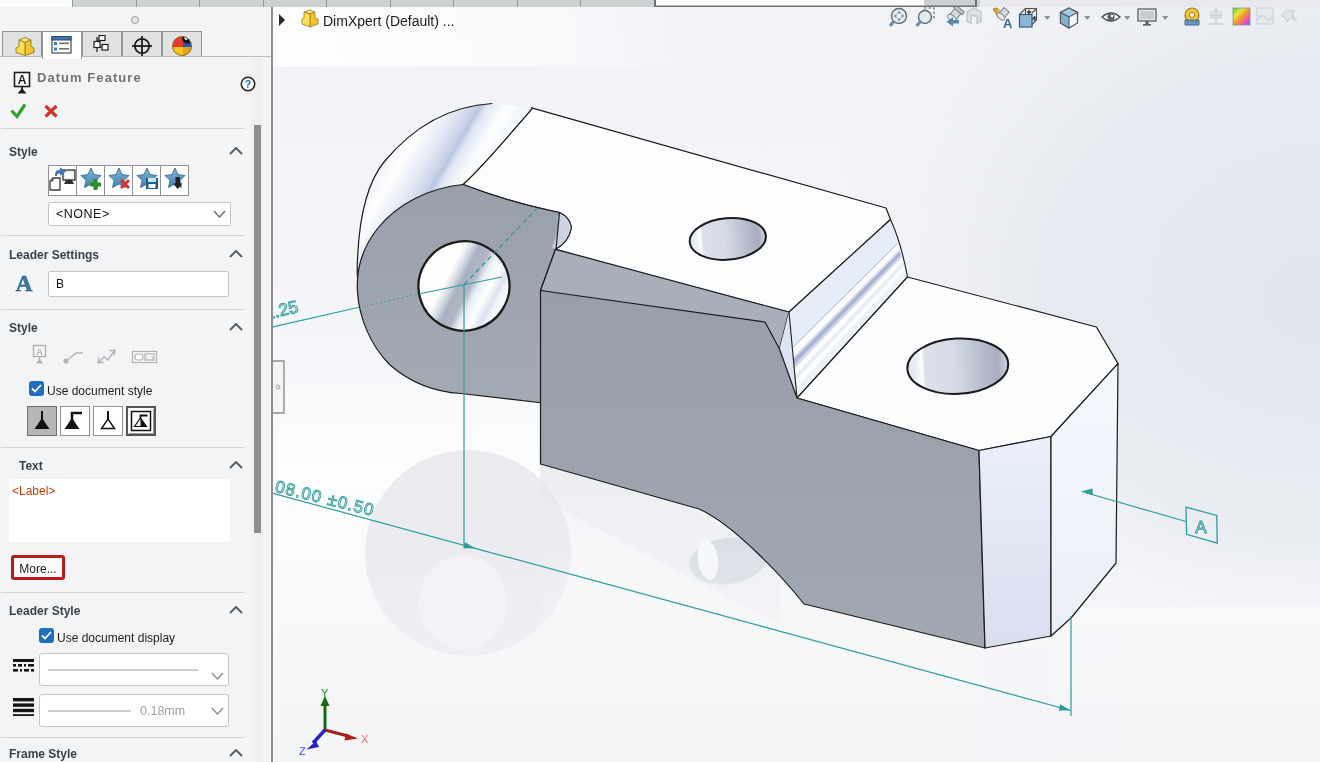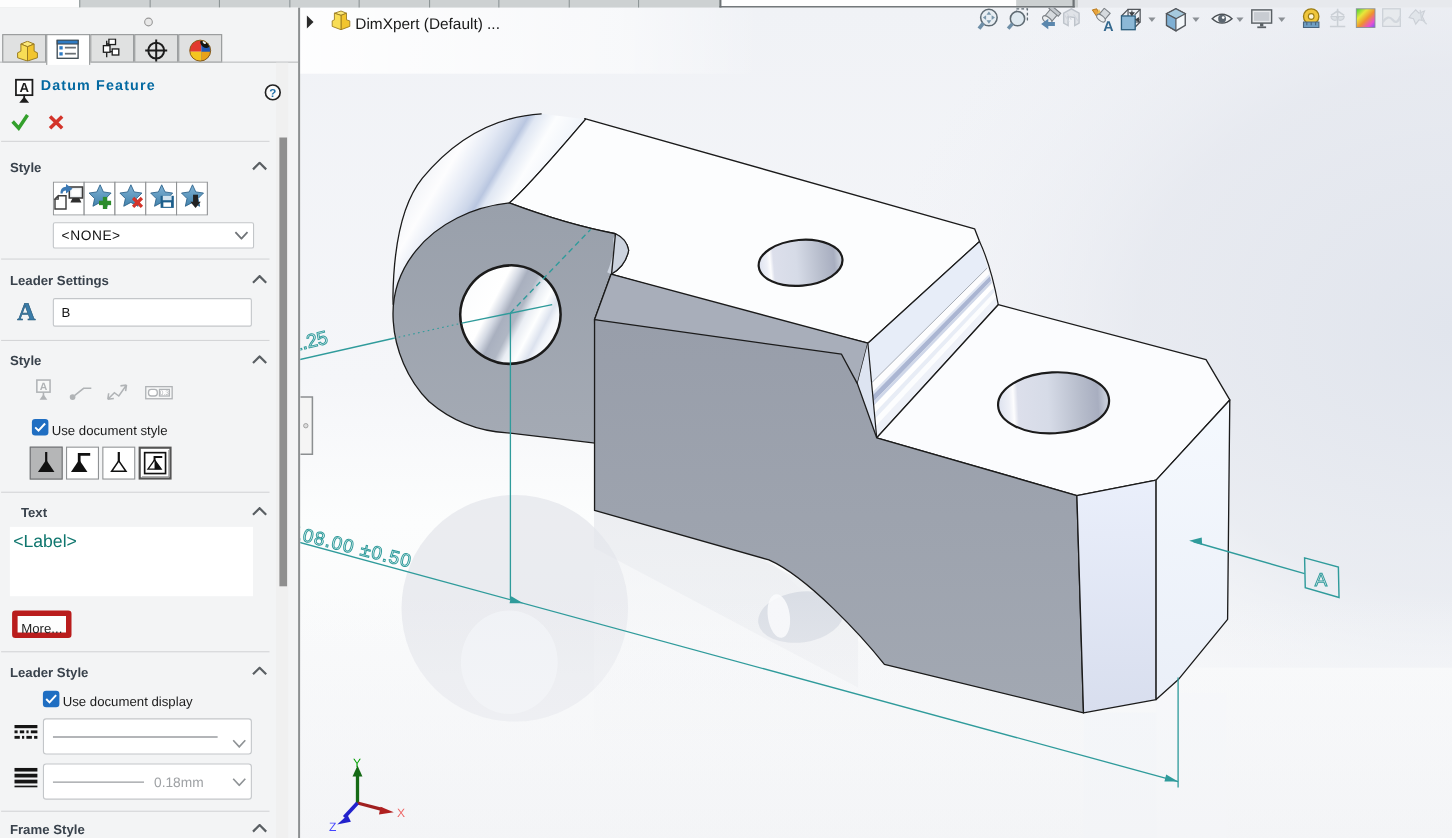--- a/index.html
+++ b/index.html
@@ -5,21 +5,21 @@
   html,body{margin:0;padding:0;}
   body{width:1320px;height:762px;overflow:hidden;font-family:"Liberation Sans",sans-serif;position:relative;background:#fff;}
   .abs{position:absolute;}
   #topstrip{left:0;top:0;width:1320px;height:7px;background:#e9ebee;}
   #panel{left:0;top:7px;width:271px;height:755px;background:#f3f4f5;}
   .grip{left:131px;top:9px;width:6px;height:6px;border-radius:50%;background:#e8e8e8;border:1px solid #999;}
   .tab{position:absolute;top:24px;width:40px;height:26px;background:#e0e1e1;border:1px solid #949798;box-sizing:border-box;}
   .tab.sel{background:#fff;height:28px;border-bottom:0;z-index:2;}
   #panel>svg{z-index:3;}
   #tabline{left:0;top:49px;width:271px;height:1px;background:#b9bcbe;}
-  .hdrtitle{left:37px;top:63px;font-size:13px;font-weight:bold;color:#0369a1;letter-spacing:1.05px;text-align:center;}
+  .hdrtitle{left:37px;top:63px;font-size:13px;font-weight:bold;color:#737373;letter-spacing:1.05px;text-align:center;}
   .sec{font-size:12px;font-weight:bold;color:#39424c;position:absolute;}
   .divider{position:absolute;left:1px;width:244px;height:1px;background:#d4d5d7;}
   .field{position:absolute;background:#fff;border:1px solid #c3c6c9;border-radius:2px;box-sizing:border-box;font-size:12px;color:#111;}
   .cb{position:absolute;width:15px;height:15px;background:#1f6ec2;border-radius:3px;}
   .cblabel{position:absolute;font-size:12px;color:#1c1c1c;}
   .lbtn{position:absolute;width:30px;height:30px;background:#fff;border:1px solid #8f9294;box-sizing:border-box;}
   #sbtrack{left:251px;top:50px;width:11px;height:705px;background:#f0f0f0;}
   #sbthumb{left:254px;top:118px;width:7px;height:408px;background:#8f8f8f;}
   #panelborder{left:271px;top:7px;width:2px;height:755px;background:#8c8f91;}
   svg{display:block;}
@@ -248,22 +248,22 @@
         </g>
     </g>
   </svg>
   <div class="divider" style="top:440px"></div>
 
   <div class="sec" style="left:19px;top:452px">Text</div>
   <svg class="abs" style="left:229px;top:454px" width="14" height="9" viewBox="0 0 14 9">
       <path d="M1,7 L7,1 L13,7" fill="none" stroke="#5a5f63" stroke-width="2"></path>
     </svg>
   <div class="abs" style="left:9px;top:472px;width:221px;height:63px;background:#fff;"></div>
-  <div class="abs" style="left:12px;top:477px;font-size:16px;color:#0f766e;">&lt;Label&gt;</div>
-  <div class="abs" style="left:11px;top:548px;width:54px;height:25px;background:#fdfdfd;border:5px solid #b91c1c;border-radius:3px;box-sizing:border-box;font-size:12px;color:#222;text-align:center;line-height:22px;">More...</div>
+  <div class="abs" style="left:12px;top:477px;font-size:12px;color:#c2410c;">&lt;Label&gt;</div>
+  <div class="abs" style="left:11px;top:548px;width:54px;height:25px;background:#fdfdfd;border:3px solid #b91c1c;border-radius:3px;box-sizing:border-box;font-size:12px;color:#222;text-align:center;line-height:22px;">More...</div>
   <div class="divider" style="top:585px"></div>
 
   <div class="sec" style="left:9px;top:597px">Leader Style</div>
   <svg class="abs" style="left:229px;top:599px" width="14" height="9" viewBox="0 0 14 9">
       <path d="M1,7 L7,1 L13,7" fill="none" stroke="#5a5f63" stroke-width="2"></path>
     </svg>
   <div class="cb" style="left:39px;top:621px;"></div>
   <svg class="abs" style="left:41px;top:624px" width="11" height="9" viewBox="0 0 11 9">
       <path d="M1,4.5 L4,7.5 L10,1" fill="none" stroke="#fff" stroke-width="1.8"></path>
     </svg>

